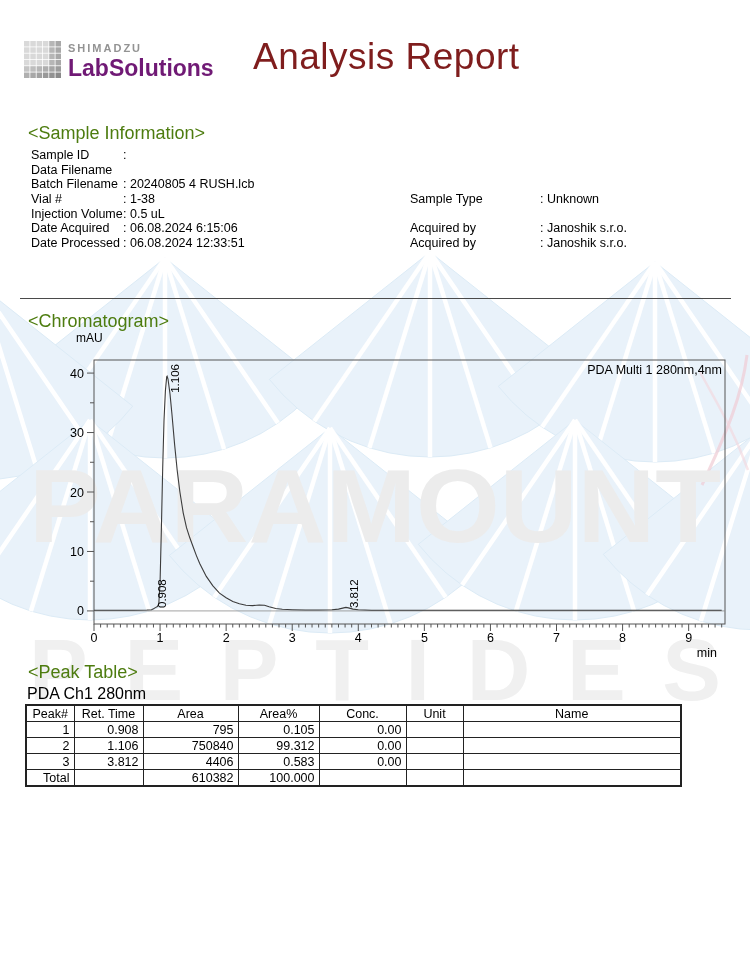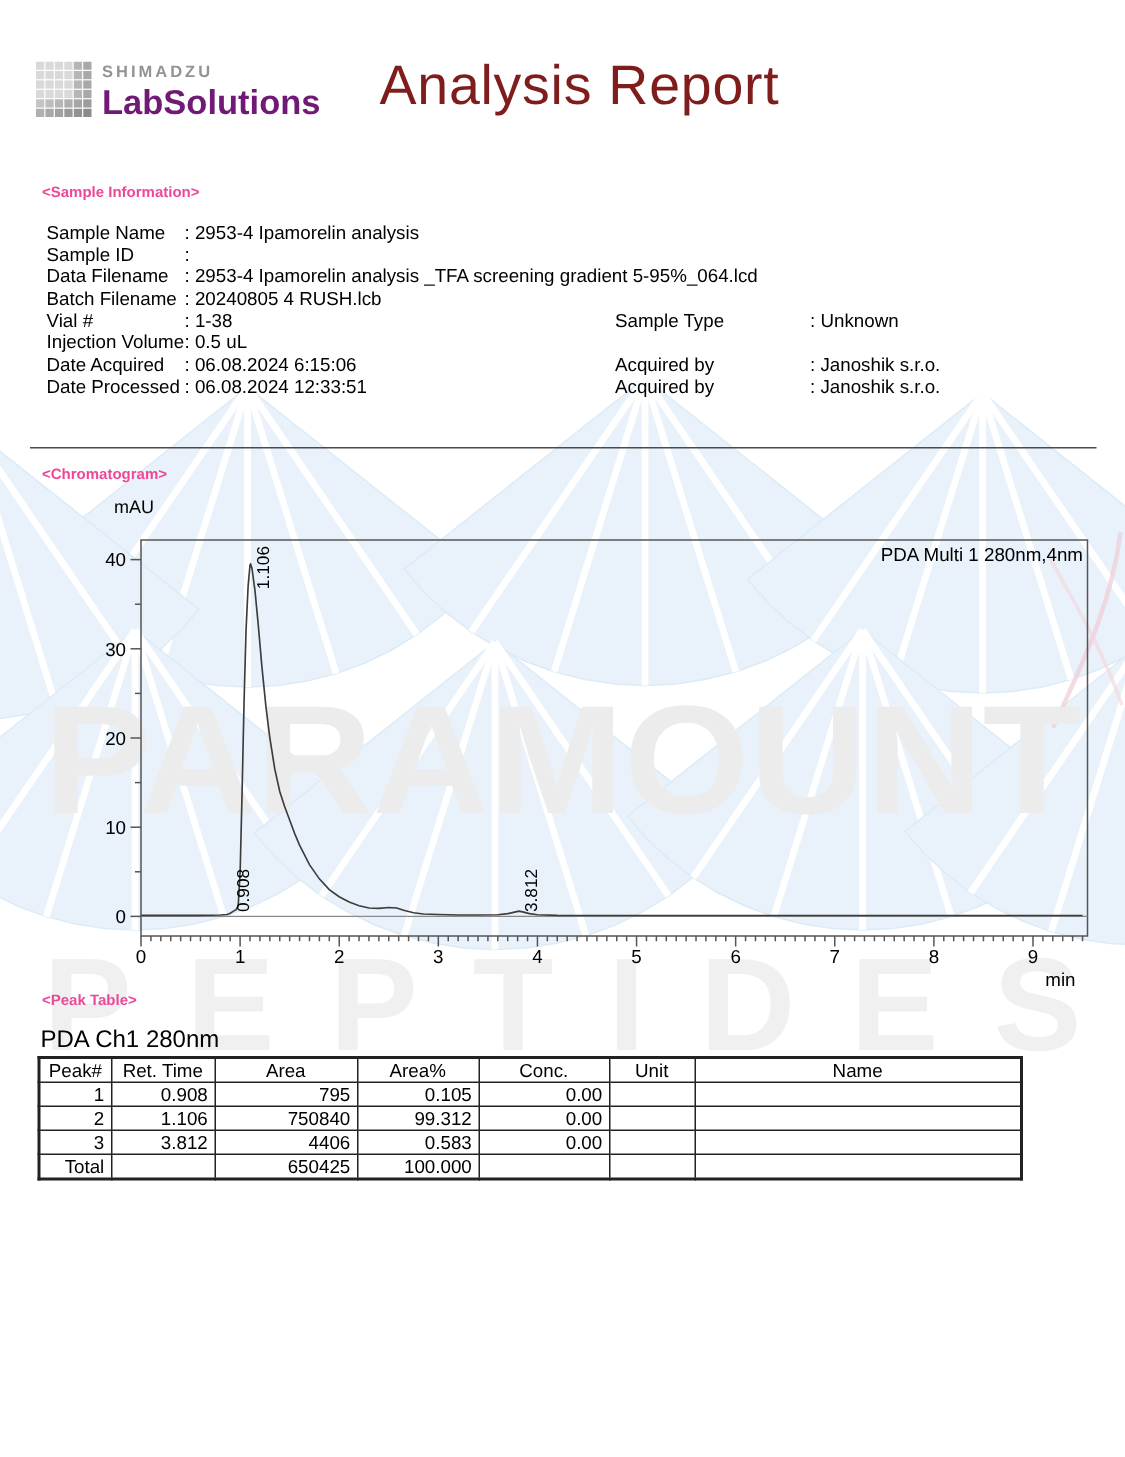--- a/index.html
+++ b/index.html
@@ -7,21 +7,21 @@
         font-family:"Liberation Sans","DejaVu Sans",sans-serif;color:#000;}
   #wm{position:absolute;left:0;top:0;z-index:0;pointer-events:none;}
   .layer{position:absolute;left:0;top:0;z-index:1;width:750px;height:971px;margin-top:28px;}
   
   .brand{position:absolute;left:68px;top:14px;}
   .brand .shimadzu{font-size:11px;font-weight:bold;letter-spacing:2px;color:#939393;}
   .brand .labsol{font-size:23px;font-weight:bold;color:#701a75;margin-top:1px;}
   .logo{position:absolute;left:24px;top:13px;}
   .title{position:absolute;left:253px;top:8px;font-size:37px;font-weight:400;color:#7f1d1d;letter-spacing:0.5px;}
   
-  .sec-h{position:absolute;font-size:10px;font-weight:bold;color:#ec4899;}
+  .sec-h{position:absolute;font-size:18px;font-weight:normal;color:#4d7c0f;}
   .divider{position:absolute;left:20px;width:711px;height:1px;background:#4a4a4a;}
   
   #si-rows{position:absolute;left:31px;top:120px;width:700px;font-size:12.5px;}
   .si-row{position:relative;height:14.7px;line-height:14.7px;white-space:nowrap;}
   .si-row .lbl{position:absolute;left:0;}
   .si-row .val{position:absolute;left:92px;}
   .si-row .val::before{content:": ";white-space:pre;}
   .si-row .lbl2{position:absolute;left:379px;}
   .si-row .val2{position:absolute;left:509px;}
   .si-row .val2::before{content:": ";white-space:pre;}
@@ -145,30 +145,25 @@
     </svg>
     <div class="brand">
       <div class="shimadzu">SHIMADZU</div>
       <div class="labsol">LabSolutions</div>
     </div>
     <div class="title">Analysis Report</div>
 
     <div class="sec-h" style="left:28px;top:95px;">&lt;Sample Information&gt;</div>
     <div id="si-rows">
         <div class="si-row">
-          <div class="lbl">Sample Name</div>
-          <div class="val">2953-4 Ipamorelin analysis</div>
-        </div>
-        <div class="si-row">
           <div class="lbl">Sample ID</div>
           <div class="val"></div>
         </div>
         <div class="si-row">
           <div class="lbl">Data Filename</div>
-          <div class="val">2953-4 Ipamorelin analysis _TFA screening gradient 5-95%_064.lcd</div>
         </div>
         <div class="si-row">
           <div class="lbl">Batch Filename</div>
           <div class="val">20240805 4 RUSH.lcb</div>
         </div>
         <div class="si-row">
           <div class="lbl">Vial #</div>
           <div class="val">1-38</div>
           <div class="lbl2">Sample Type</div>
           <div class="val2">Unknown</div>
@@ -373,21 +368,21 @@
             <td class="num">3.812</td>
             <td class="num">4406</td>
             <td class="num">0.583</td>
             <td class="num">0.00</td>
             <td class="txt"></td>
             <td class="txt"></td>
           </tr>
           <tr>
             <td class="num">Total</td>
             <td class="num"></td>
-            <td class="num">650425</td>
+            <td class="num">610382</td>
             <td class="num">100.000</td>
             <td class="num"></td>
             <td class="txt"></td>
             <td class="txt"></td>
           </tr>
         </tbody>
     </table>
   </div>
 </div>
 

